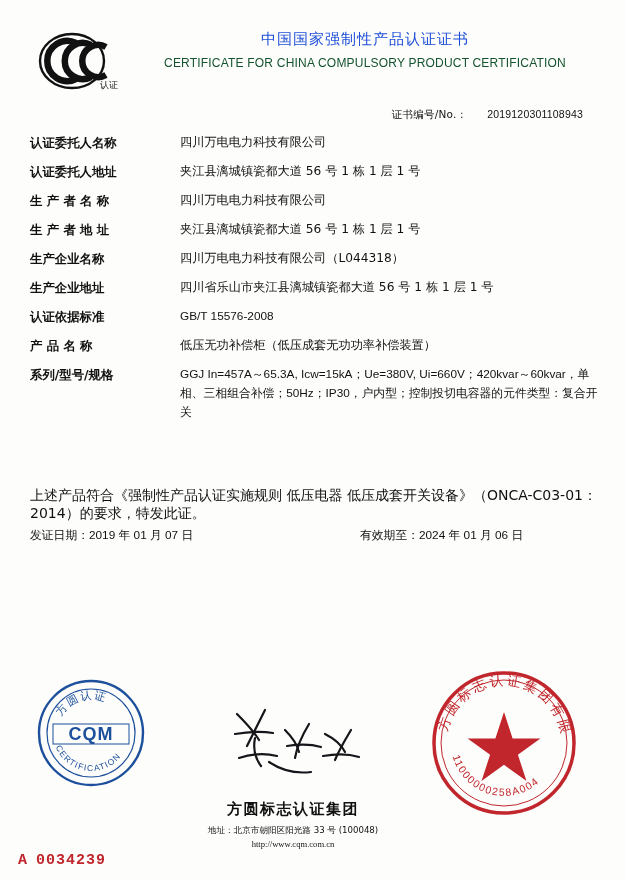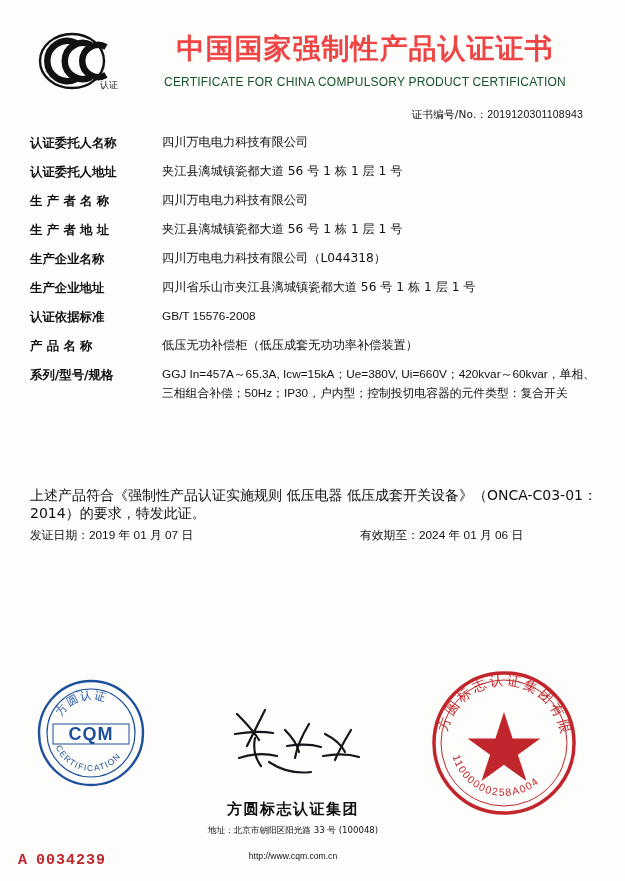--- a/index.html
+++ b/index.html
@@ -35,45 +35,45 @@
   }
   .ccc-logo svg { display: block; }
   .title-block {
     position: absolute;
     left: 140px; top: 8px;
     width: 450px;
     text-align: center;
   }
   .title-cn {
     font-family: "DejaVu Sans", sans-serif;
-    font-size: 28px;
-    font-weight: bold;
+    font-size: 15px;
+    font-weight: normal;
     letter-spacing: 1px;
-    color: #ef4444;
+    color: #1d4ed8;
     white-space: nowrap;
   }
   .title-en {
     margin-top: 7px;
     font-family: "Liberation Sans", sans-serif;
     font-size: 12px;
     letter-spacing: 0.2px;
     color: #14532d;
     white-space: nowrap;
   }
   
   .cert-no {
     position: absolute;
     right: 42px; top: 108px;
     font-size: 10.5px;
     font-family: "DejaVu Sans", sans-serif;
     color: #111;
     letter-spacing: 0.2px;
   }
   .cert-no .label { font-size: 10.5px; }
-  .cert-no .value { font-family: "Liberation Sans", sans-serif; font-size: 10.5px; }
+  .cert-no .value { font-family: "Liberation Sans", sans-serif; font-size: 10.5px; margin-left: 20px; }
 
   
   .fields {
     position: absolute;
     left: 30px; top: 133px;
     width: 568px;
   }
   .row {
     display: flex;
     align-items: flex-start;
@@ -91,20 +91,21 @@
     line-height: 19px;
     white-space: nowrap;
   }
   .row .val {
     flex: 1;
     font-family: "DejaVu Sans", sans-serif;
     font-size: 12.2px;
     color: #111;
     line-height: 19px;
     padding-left: 4px;
+    margin-left: 18px;
   }
   .row .val.latin {
     font-family: "Liberation Sans", sans-serif;
     font-size: 11.8px;
   }
   .row.tall { min-height: 40px; }
 
   
   .para {
     position: absolute;
@@ -162,22 +163,22 @@
     font-size: 15px;
     font-weight: bold;
     letter-spacing: 1.5px;
   }
   .footer .addr {
     margin-top: 6px;
     font-family: "DejaVu Sans", sans-serif;
     font-size: 8.6px;
   }
   .footer .url {
-    margin-top: 14px;
-    font-family: Liberation Sans, sans-serif;
+    margin-top: 2px;
+    font-family: Liberation Serif, serif;
     font-size: 8.6px;
   }
   .serial {
     position: absolute;
     left: 18px; top: 852px;
     font-family: "Liberation Mono", monospace;
     font-size: 15px;
     letter-spacing: 1px;
     color: #c0262c;
     font-weight: bold;

